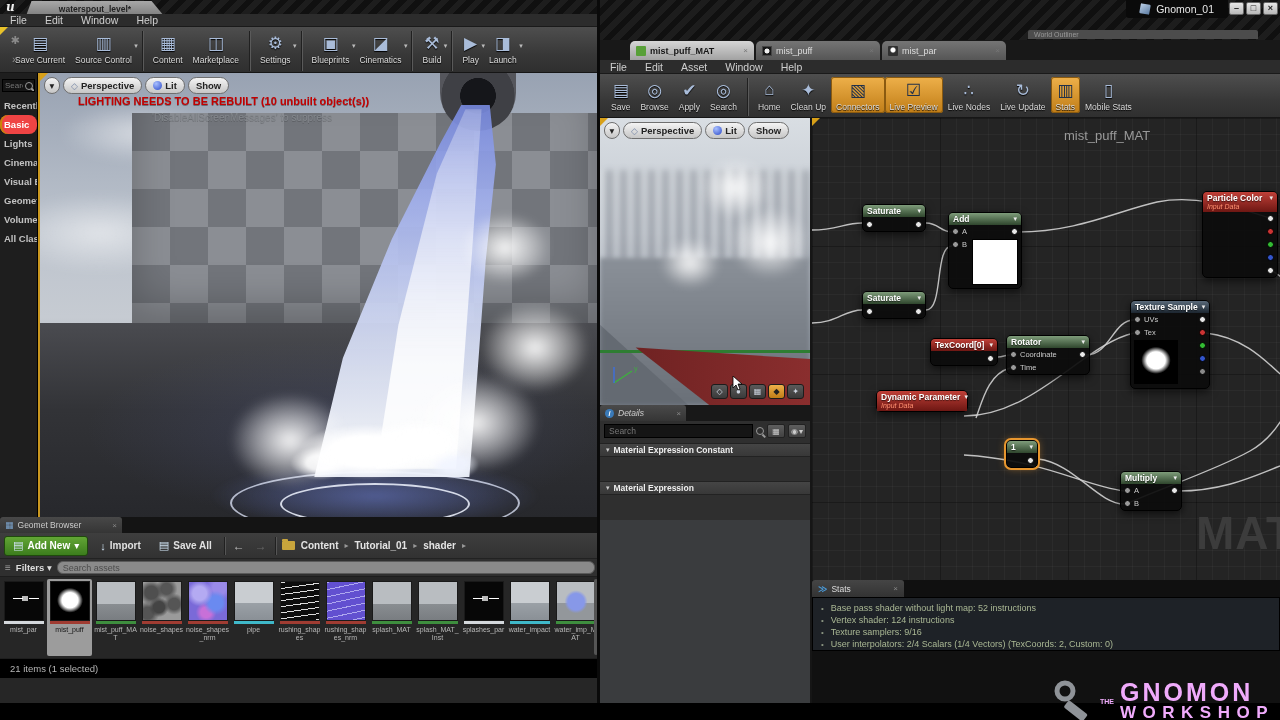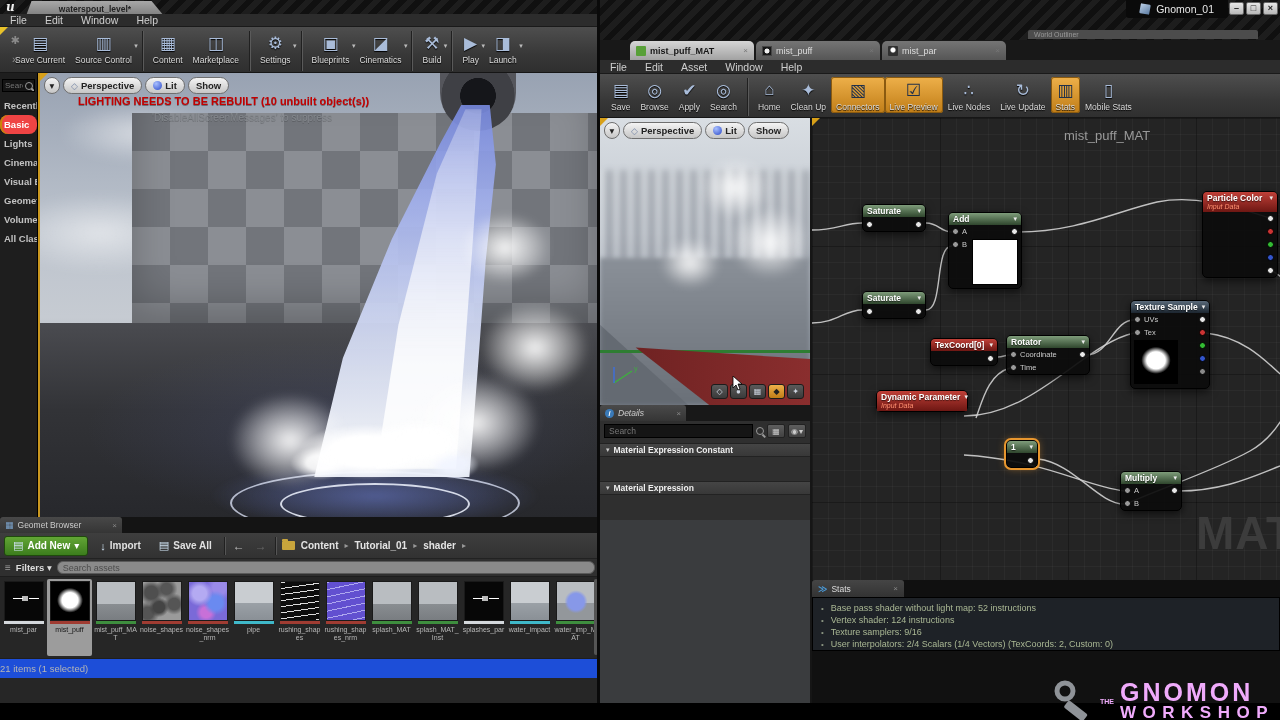--- a/index.html
+++ b/index.html
@@ -96,21 +96,21 @@
   .tile.sel .tlab{color:#141414;}
   .t-par{background:#070707;background-image:linear-gradient(#fff,#fff),linear-gradient(#fff,#fff),linear-gradient(#bbb,#bbb);background-repeat:no-repeat;background-size:10px 1px,10px 1px,6px 5px;background-position:8px 16px,24px 16px,17px 14px;}
   .t-puff{background-color:#000;background-image:radial-gradient(closest-side at 50% 48%,#fff 0 42%,rgba(255,255,255,.5) 55%,transparent 68%);}
   .t-mat-gray{background:linear-gradient(180deg,#b9bdc1 58%,#898d91 58%,#797d81);}
   .t-mat-blue{background:linear-gradient(180deg,#b9bdc1 55%,#93979b 55%);background-image:radial-gradient(circle at 50% 52%,#8798e8 0 30%,rgba(135,152,232,0) 42%),linear-gradient(180deg,#b9bdc1 55%,#93979b 55%);}
   .t-noise{background-color:#9a9a9a;background-image:radial-gradient(circle at 22% 28%,#4f4f4f 0 16%,transparent 30%),radial-gradient(circle at 62% 18%,#565656 0 14%,transparent 28%),radial-gradient(circle at 42% 66%,#444 0 17%,transparent 30%),radial-gradient(circle at 82% 58%,#555 0 15%,transparent 28%),radial-gradient(circle at 12% 82%,#555 0 13%,transparent 26%);}
   .t-nrm{background-color:#7a6ad8;background-image:radial-gradient(circle at 28% 30%,#b4aaf2 0 18%,transparent 34%),radial-gradient(circle at 70% 55%,#6a8af0 0 20%,transparent 36%),radial-gradient(circle at 45% 80%,#c870d8 0 14%,transparent 28%),radial-gradient(circle at 80% 15%,#9a8ae8 0 15%,transparent 30%);}
   .t-mesh{background:linear-gradient(180deg,#c9cdd1 56%,#9aa0a6 56%,#8a9096);}
   .t-rush{background-color:#0d0d0d;background-image:repeating-linear-gradient(172deg,rgba(255,255,255,.85) 0 1px,transparent 1px 6px);}
   .t-rushnrm{background-color:#6a5ad8;background-image:repeating-linear-gradient(168deg,rgba(220,220,255,.6) 0 1px,rgba(90,70,200,.5) 1px 7px);}
-  #cb-status{position:absolute;left:0;top:141px;width:100%;height:20px;background:#1d4ed8;border-top:1px solid #1e1e1e;display:flex;align-items:center;font-size:9.5px;color:#b5b5b5;}
+  #cb-status{position:absolute;left:0;top:141px;width:100%;height:20px;background:#000000;border-top:1px solid #1e1e1e;display:flex;align-items:center;padding-left:10px;font-size:9.5px;color:#b5b5b5;}
   #cb-scroll{position:absolute;right:2px;top:62px;width:4px;height:76px;background:#555;border-radius:2px;}
 
   
   #rw-titlebar{left:600px;top:0;width:680px;height:40px;}
   #gn-title{position:absolute;right:52px;top:0;height:18px;display:flex;align-items:center;gap:6px;background:#0a0a0a;padding:0 14px;border-radius:0 0 3px 3px;}
   #gn-cube{width:10px;height:10px;background:linear-gradient(135deg,#bcd0e8,#5a7aa0);transform:rotate(10deg);border-radius:1px;}
   #gn-title span{color:#e8e8e8;font-size:10.5px;}
   #win-controls{position:absolute;right:2px;top:2px;display:flex;gap:2px;}
   .wc{width:15px;height:13px;background:linear-gradient(#e8e8e8,#b8b8b8);border:1px solid #666;border-radius:2px;font-size:9px;line-height:11px;text-align:center;color:#222;font-weight:bold;}
   #partial-tab{position:absolute;left:428px;top:30px;width:230px;height:9px;background:#4c4c4c;border-radius:2px 2px 0 0;overflow:hidden;font-size:7px;color:#999;padding-left:6px;line-height:9px;}

